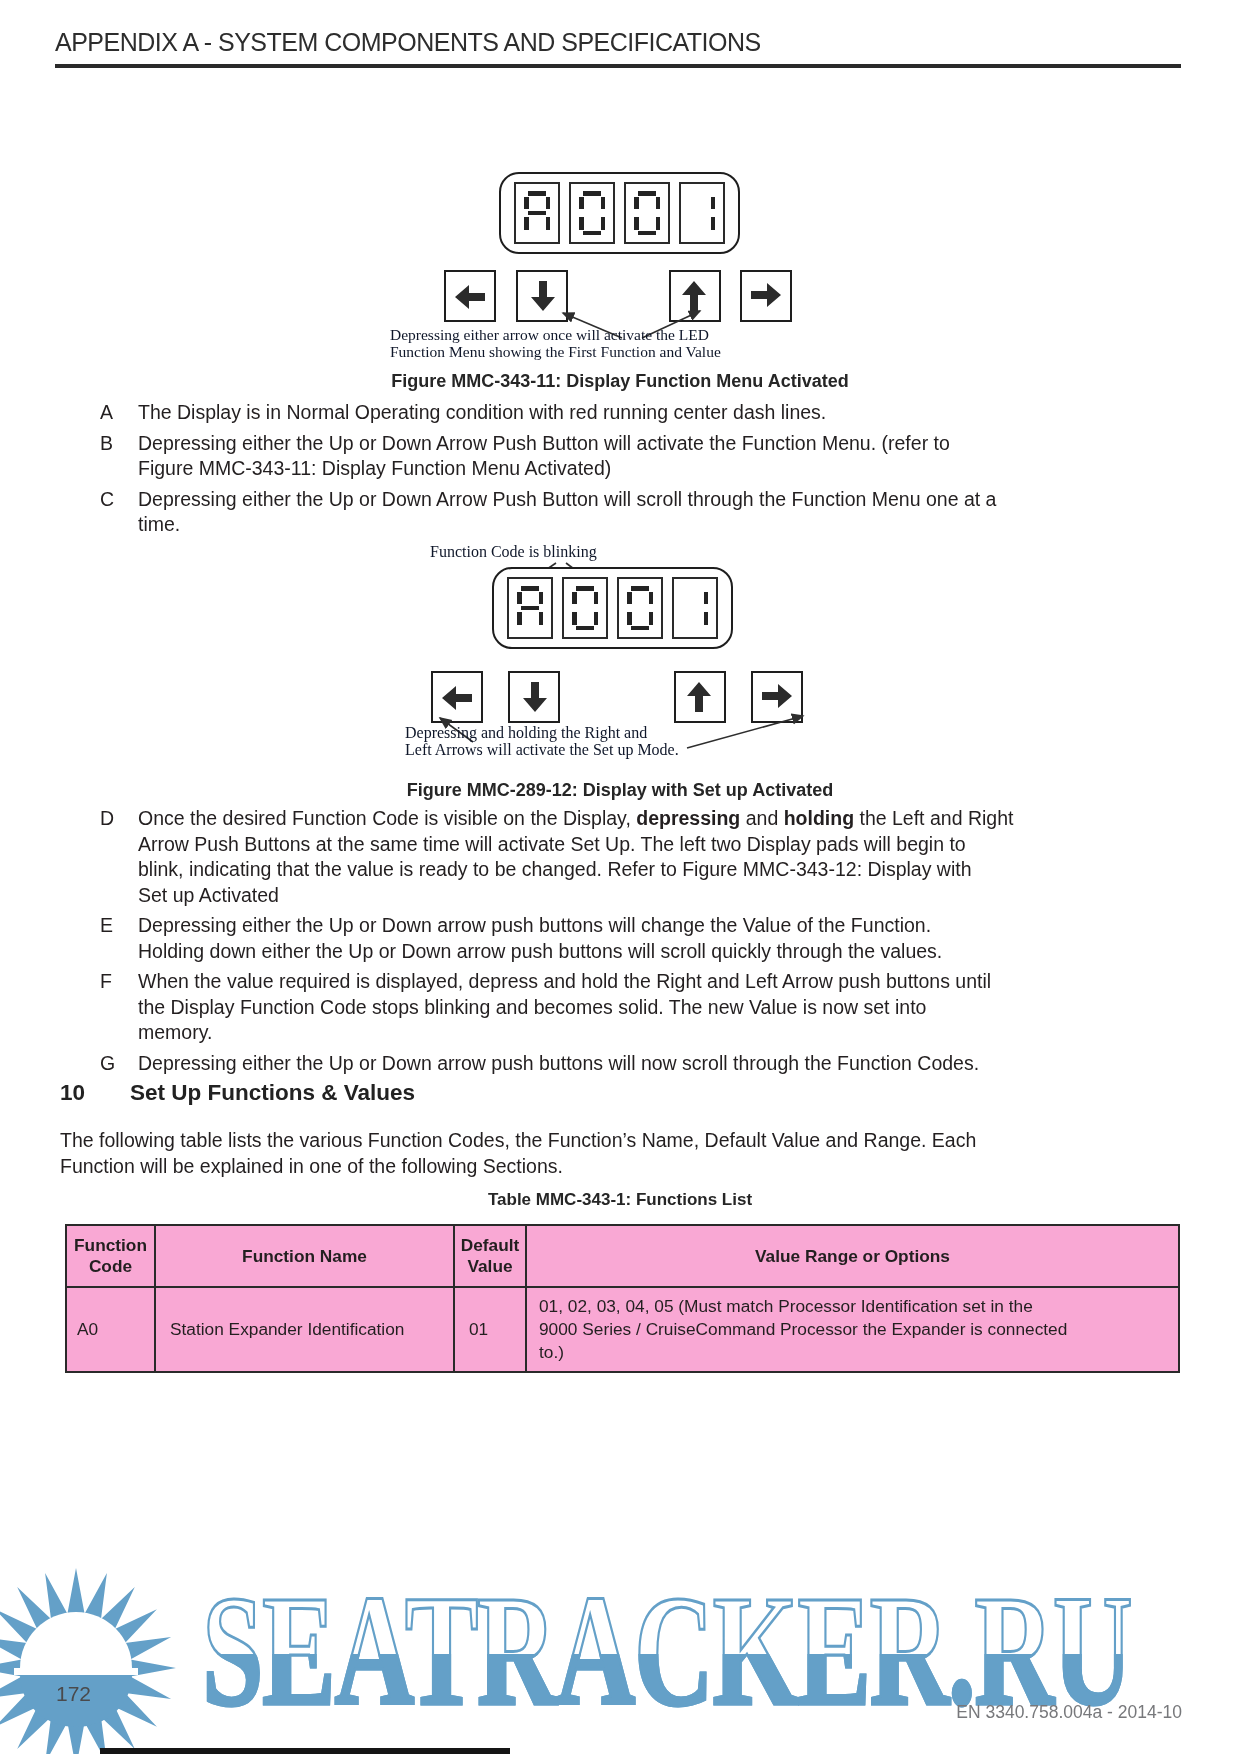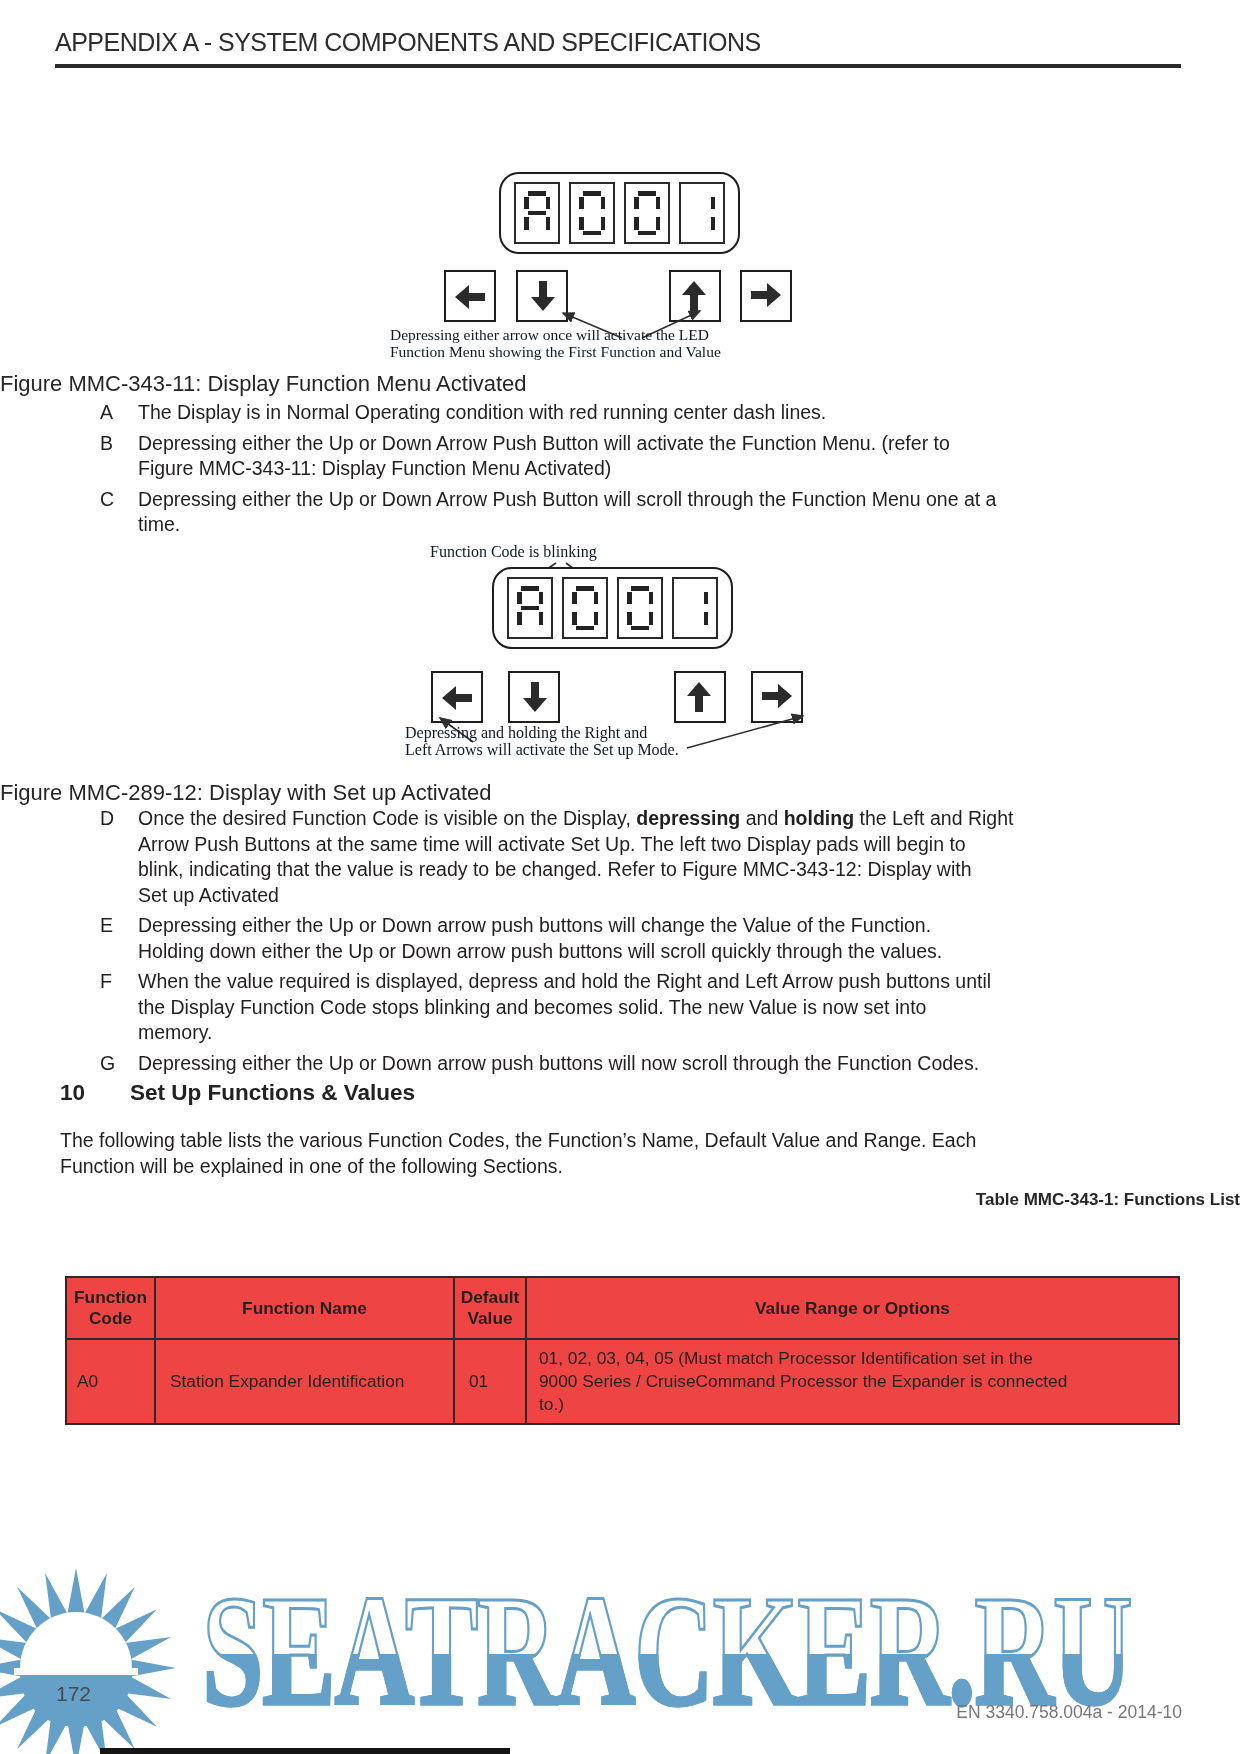--- a/index.html
+++ b/index.html
@@ -32,36 +32,36 @@
   .seg-e{left:0;top:26px;width:4.5px;height:12.5px;}
   .seg-c{right:0;top:26px;width:4.5px;height:12.5px;}
   
   .abtn{position:absolute;width:52px;height:52px;border:2px solid #1e1e1e;background:#fff;display:flex;align-items:center;justify-content:center;box-sizing:border-box;}
   .abtn svg{width:36px;height:36px;fill:#2b2b2b;}
   .rot-left svg{transform:rotate(180deg);}
   .rot-up svg{transform:rotate(-90deg);}
   .rot-down svg{transform:rotate(90deg);}
   
   .serif-note{font-family:"Liberation Serif",serif;font-size:15.5px;line-height:16.5px;color:#0f172a;position:absolute;}
-  .fig-caption{position:absolute;left:0;width:1240px;text-align:left;font-weight:400;font-size:22px;color:#262626;}
+  .fig-caption{position:absolute;left:0;width:1240px;text-align:center;font-weight:700;font-size:18px;color:#262626;}
   .anno{position:absolute;}
   .anno line{stroke:#2e2e2e;stroke-width:1.6;}
   
   .steps{position:absolute;left:60px;width:1122px;}
   .step{position:relative;padding-left:78px;font-size:19.5px;line-height:25.5px;margin-bottom:5px;}
   .step-label{position:absolute;left:40px;top:0;}
   .step-text{white-space:pre-line;}
   
   .sec-head{position:absolute;left:60px;width:1122px;font-weight:700;font-size:22.5px;color:#222;}
   .sec-num{position:absolute;left:0;}
   .sec-title{position:absolute;left:70px;}
   .body-par{position:absolute;left:60px;width:1122px;font-size:19.5px;line-height:25.5px;white-space:pre-line;}
   
-  .tbl-caption{position:absolute;left:0;width:1240px;text-align:right;font-weight:700;font-size:17px;color:#262626;}
-  table.func{position:absolute;left:65px;top:1276px;border-collapse:collapse;table-layout:fixed;width:1113px;background:#ef4444;}
+  .tbl-caption{position:absolute;left:0;width:1240px;text-align:center;font-weight:700;font-size:17px;color:#262626;}
+  table.func{position:absolute;left:65px;top:1224px;border-collapse:collapse;table-layout:fixed;width:1113px;background:#f9a8d4;}
   table.func th,table.func td{border:2px solid #2a2a2a;font-size:17.3px;color:var(--text);vertical-align:middle;}
   table.func th{font-weight:700;text-align:center;height:60px;line-height:21px;white-space:pre-line;padding:0 4px;}
   td.sect-row{height:42px;padding-left:8px;font-size:17.5px;}
   td.cell-code{padding-left:10px;height:81px;}
   td.cell-name{padding-left:14px;}
   td.cell-def{padding-left:14px;}
   td.cell-range{padding:6px 10px 6px 12px;line-height:23px;white-space:pre-line;}
   
   .wm-layer{position:absolute;left:0;top:0;width:1126px;height:1754px;z-index:0;}
   .content-layer{position:relative;z-index:1;}

